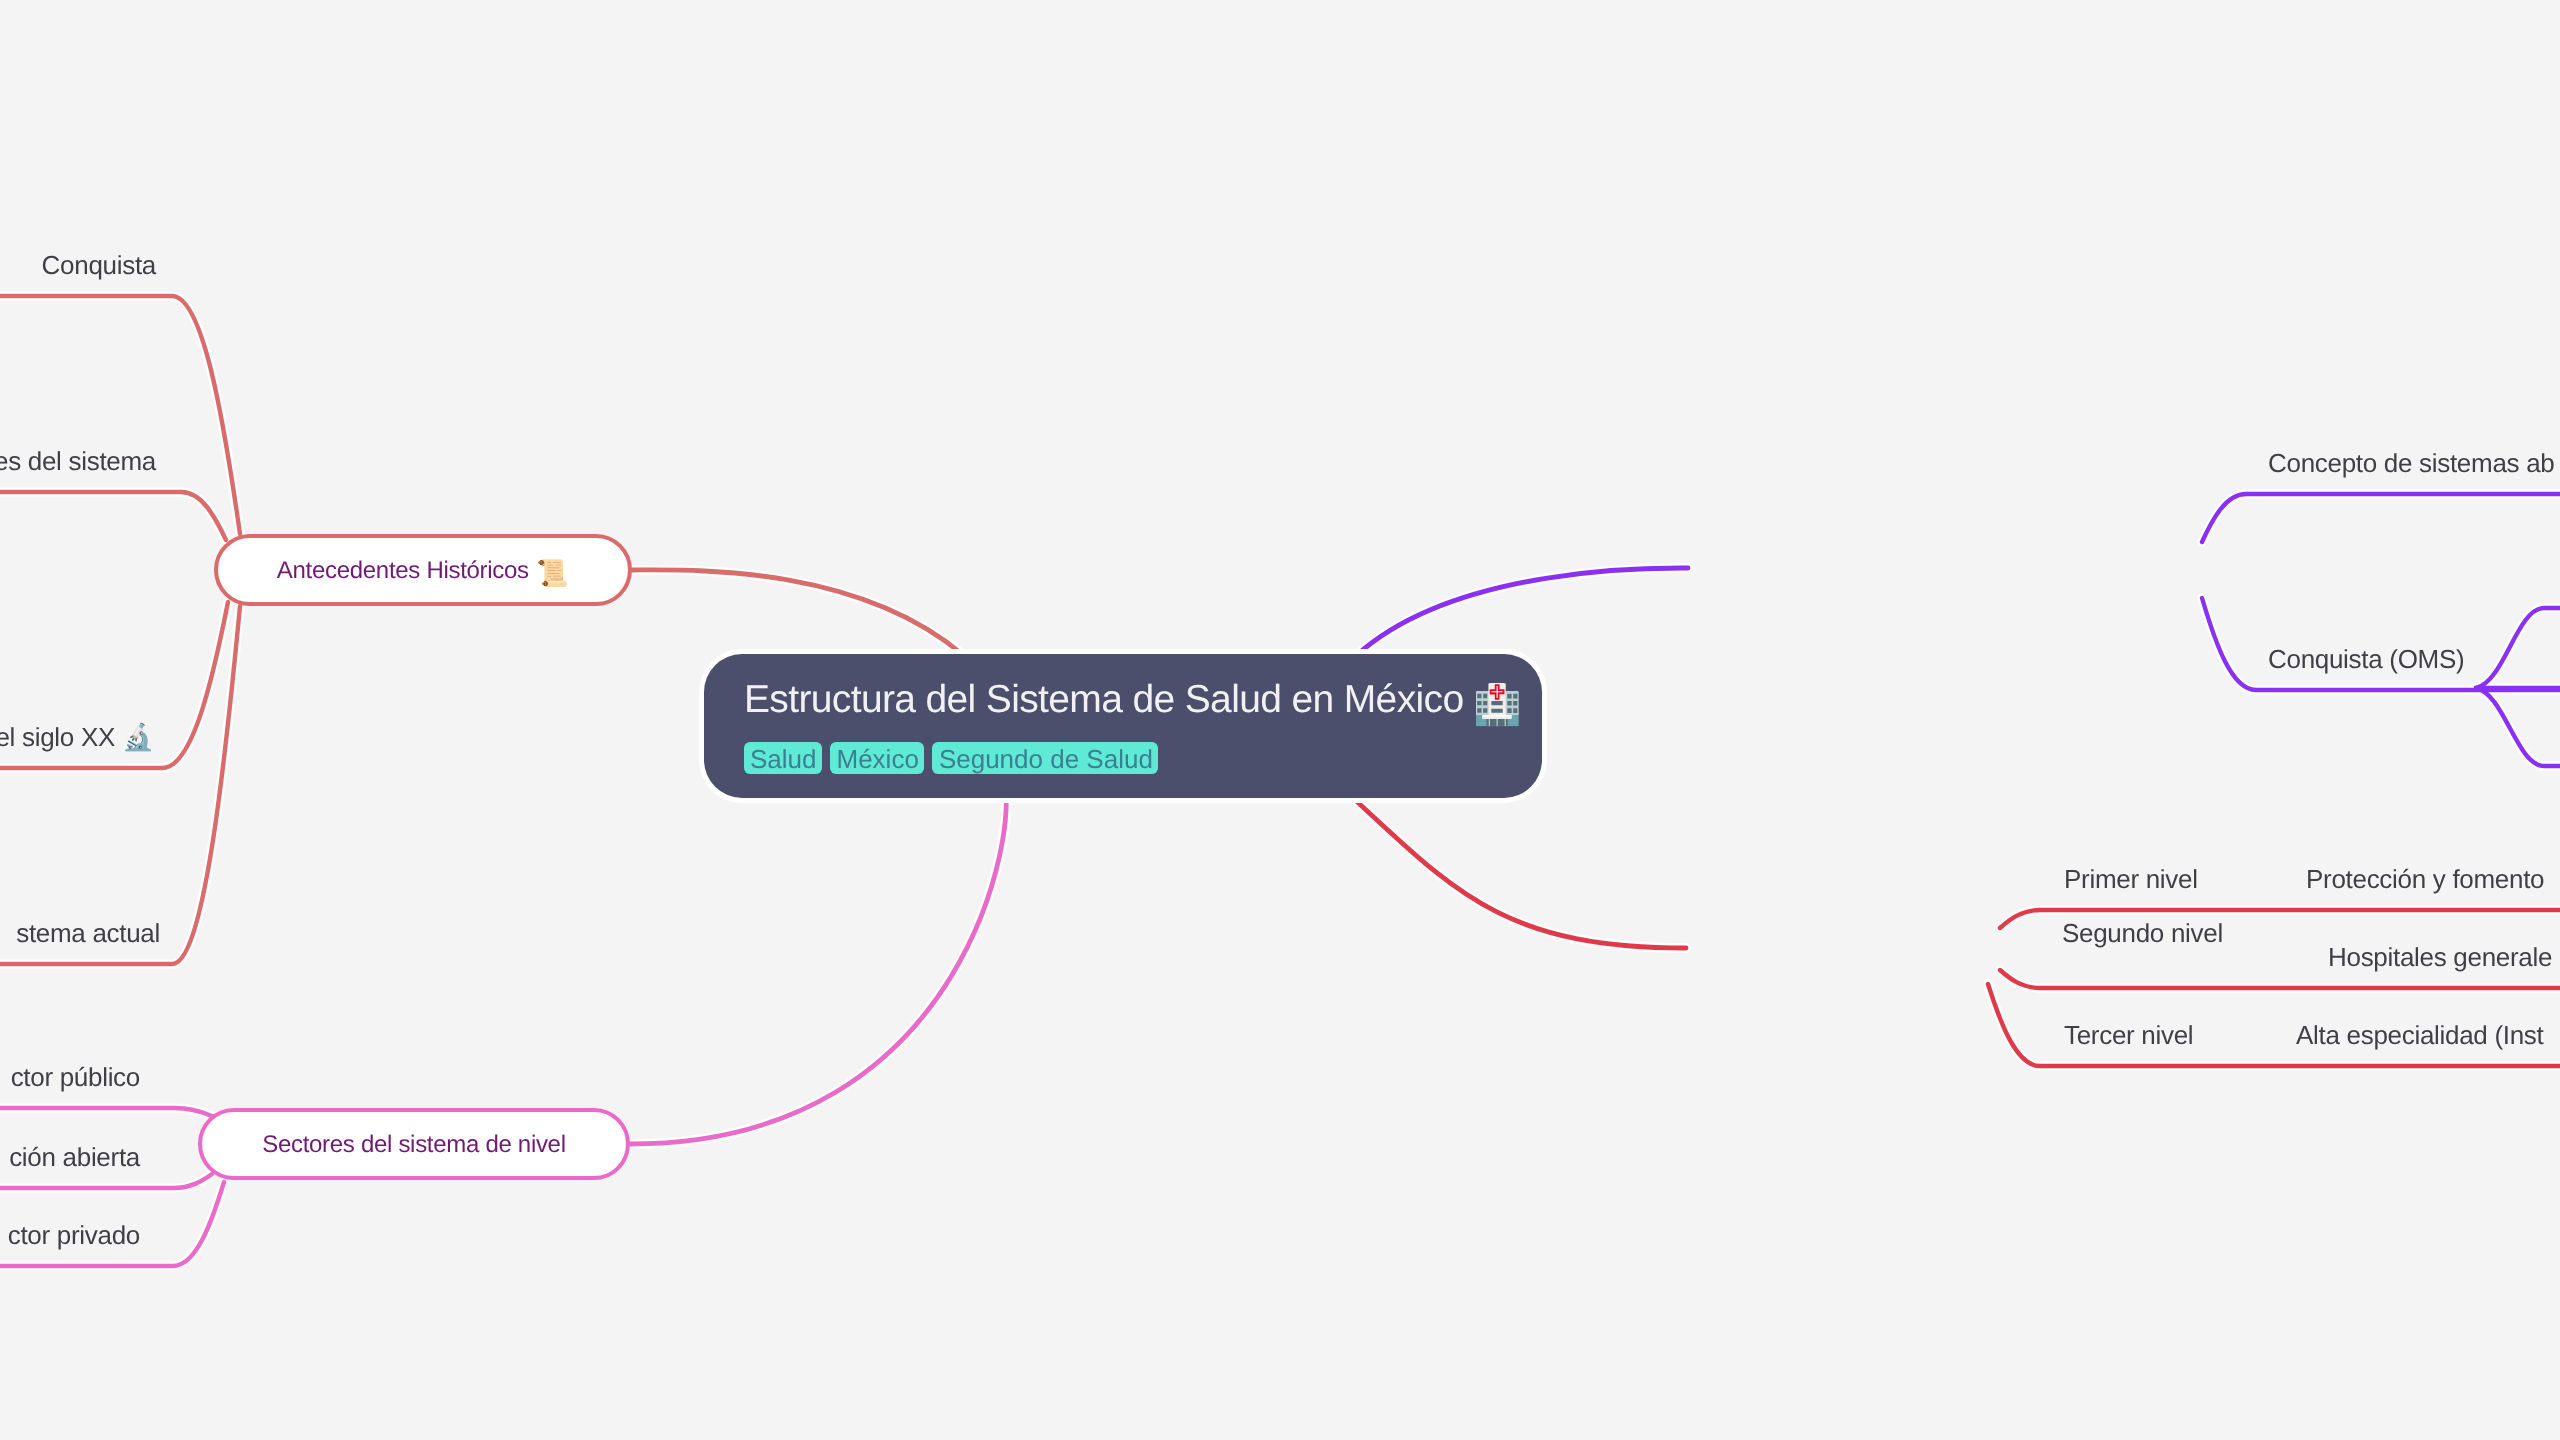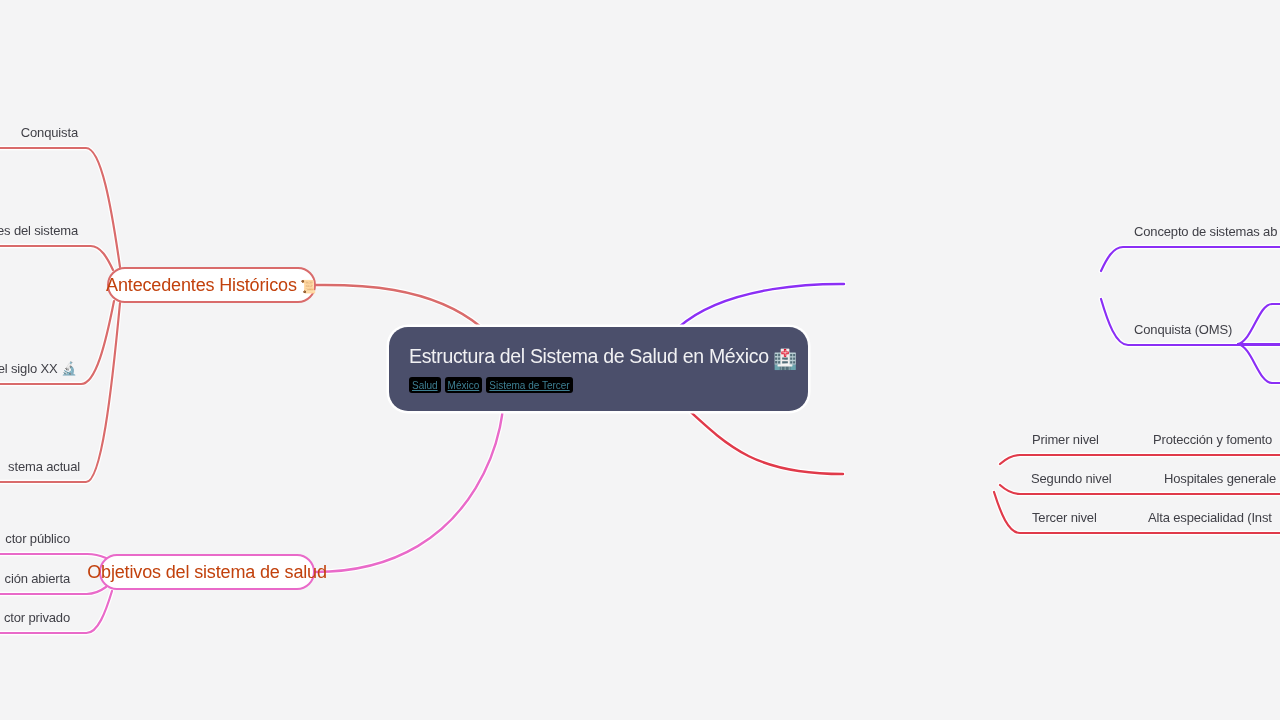--- a/index.html
+++ b/index.html
@@ -4,31 +4,31 @@
 <style>
 html,body{margin:0;padding:0;}
 body{width:1280px;height:720px;overflow:hidden;background:#f4f4f5;
      font-family:"Liberation Sans","DejaVu Sans",sans-serif;
      -webkit-font-smoothing:antialiased;text-rendering:optimizeLegibility;}
 #map{position:relative;width:1280px;height:720px;overflow:hidden;background:#f4f4f5;}
 #links{position:absolute;left:0;top:0;width:1280px;height:720px;}
 .node{position:absolute;box-sizing:border-box;background:#ffffff;border-style:solid;
       border-width:2.6px;border-radius:999px;display:flex;align-items:center;
       justify-content:center;white-space:nowrap;}
-.node .lab{color:#c2410c;font-size:18px;line-height:1;letter-spacing:-0.15px;}
+.node .lab{color:#701a75;font-size:12px;line-height:1;letter-spacing:-0.15px;}
 .node .emo{font-size:13px;margin-left:4px;position:relative;top:1px;}
 .node .emo.gear{font-size:11px;margin-left:5px;top:0;}
 #root{position:absolute;box-sizing:border-box;background:#4b4f6b;border-radius:19px;
       box-shadow:0 0 0 2.5px #ffffff;display:flex;flex-direction:column;
       justify-content:center;padding-left:20px;}
 #root .title{color:#f1f1f3;font-size:19.5px;line-height:1;white-space:nowrap;margin-top:2px;letter-spacing:-0.32px;}
 #root .remo{font-size:19.5px;position:relative;top:3px;}
 #root .tags{display:flex;gap:4px;margin-top:11px;}
-#root .tag{background:#000000;color:#3d7f92;font-size:10px;line-height:11px;
-           padding:2.5px 3px;border-radius:3px;white-space:nowrap;text-decoration:underline;}
+#root .tag{background:#5eead4;color:#3d7f92;font-size:13px;line-height:11px;
+           padding:2.5px 3px;border-radius:3px;white-space:nowrap;}
 .leaf{position:absolute;color:#3f3f46;font-size:13px;line-height:14px;white-space:nowrap;letter-spacing:-0.15px;}
 .leaf.r{text-align:right;}
 </style>
 </head>
 <body>
 
 <div id="map">
 <svg id="links" viewBox="0 0 1280 720">
 <g>
         <path d="M 316,285 C 344,285 427,282 481,327" fill="none" stroke="#ffffff" stroke-width="4.8" stroke-linecap="round" stroke-linejoin="round"></path>
@@ -64,43 +64,43 @@
 <path d="M -12,633.0 L 86.4,633.0 C 97.9,633.0 105.6,612.0 112.0,591.0" fill="none" stroke="#e96ac9" stroke-width="2.2" stroke-linecap="round" stroke-linejoin="round"></path>
 <path d="M 1292,247.0 L 1123.0,247.0 C 1113.1,247.0 1106.5,259.0 1101.0,271.0" fill="none" stroke="#8b2ff5" stroke-width="2.2" stroke-linecap="round" stroke-linejoin="round"></path>
 <path d="M 1292,345.0 L 1128.0,345.0 C 1115.8,345.0 1107.8,322.0 1101.0,299.0" fill="none" stroke="#8b2ff5" stroke-width="2.2" stroke-linecap="round" stroke-linejoin="round"></path>
 <path d="M 1292,455.0 L 1020.0,455.0 C 1011.0,455.0 1005.0,459.5 1000.0,464.0" fill="none" stroke="#e03a4a" stroke-width="2.2" stroke-linecap="round" stroke-linejoin="round"></path>
 <path d="M 1292,494.0 L 1020.0,494.0 C 1011.0,494.0 1005.0,489.5 1000.0,485.0" fill="none" stroke="#e03a4a" stroke-width="2.2" stroke-linecap="round" stroke-linejoin="round"></path>
 <path d="M 1292,533.0 L 1020.0,533.0 C 1008.3,533.0 1000.5,512.5 994.0,492.0" fill="none" stroke="#e03a4a" stroke-width="2.2" stroke-linecap="round" stroke-linejoin="round"></path>
 <path d="M 1292,304 L 1272,304 C 1258.4,304.0 1252.3,340.8 1238,344" fill="none" stroke="#8b2ff5" stroke-width="2.2" stroke-linecap="round" stroke-linejoin="round"></path>
 <path d="M 1238,344 L 1292,344" fill="none" stroke="#8b2ff5" stroke-width="2.2" stroke-linecap="round" stroke-linejoin="round"></path>
 <path d="M 1292,383 L 1272,383 C 1258.4,383.0 1252.3,347.1 1238,344" fill="none" stroke="#8b2ff5" stroke-width="2.2" stroke-linecap="round" stroke-linejoin="round"></path>
 </svg>
-<div id="root" style="left:389px;top:327px;width:419px;height:84px;">
+<div id="root" style="left:352px;top:327px;width:419px;height:72px;">
   <div class="title"><span>Estructura del Sistema de Salud en México</span> <span class="remo">🏥</span></div>
   <div class="tags">
     <span class="tag">Salud</span>
     <span class="tag">México</span>
-    <span class="tag">Sistema de Tercer</span>
+    <span class="tag">Segundo de Salud</span>
   </div>
 </div>
 <div class="node" style="left:107px;top:267px;width:209px;height:36px;border-color:#d96b6b;">
       <span class="lab">Antecedentes Históricos</span>
       <span class="emo">📜</span>
     </div>
 <div class="node" style="left:99px;top:554px;width:216px;height:36px;border-color:#e96ac9;">
-      <span class="lab">Objetivos del sistema de salud</span>
+      <span class="lab">Sectores del sistema de nivel</span>
     </div>
 <div class="leaf r" style="right:1202px;top:126px;"><span>Conquista</span></div>
 <div class="leaf r" style="right:1202px;top:224px;"><span>es del sistema</span></div>
 <div class="leaf r" style="right:1203px;top:362px;"><span>el siglo XX 🔬</span></div>
 <div class="leaf r" style="right:1200px;top:460px;margin-left:16px;"><span>stema actual</span></div>
 <div class="leaf r" style="right:1210px;top:532px;"><span>ctor público</span></div>
 <div class="leaf r" style="right:1210px;top:572px;"><span>ción abierta</span></div>
 <div class="leaf r" style="right:1210px;top:611px;"><span>ctor privado</span></div>
 <div class="leaf" style="left:1134px;top:225px;"><span>Concepto de sistemas ab</span></div>
 <div class="leaf" style="left:1134px;top:323px;"><span>Conquista (OMS)</span></div>
 <div class="leaf" style="left:1032px;top:433px;text-align:center;"><span>Primer nivel</span></div>
-<div class="leaf" style="left:1031px;top:472px;"><span>Segundo nivel</span></div>
+<div class="leaf" style="left:1031px;top:460px;"><span>Segundo nivel</span></div>
 <div class="leaf" style="left:1032px;top:511px;"><span>Tercer nivel</span></div>
 <div class="leaf" style="left:1153px;top:433px;"><span>Protección y fomento</span></div>
 <div class="leaf" style="left:1164px;top:472px;"><span>Hospitales generale</span></div>
 <div class="leaf" style="left:1148px;top:511px;"><span>Alta especialidad (Inst</span></div>
 </div>
 
 </body></html>

